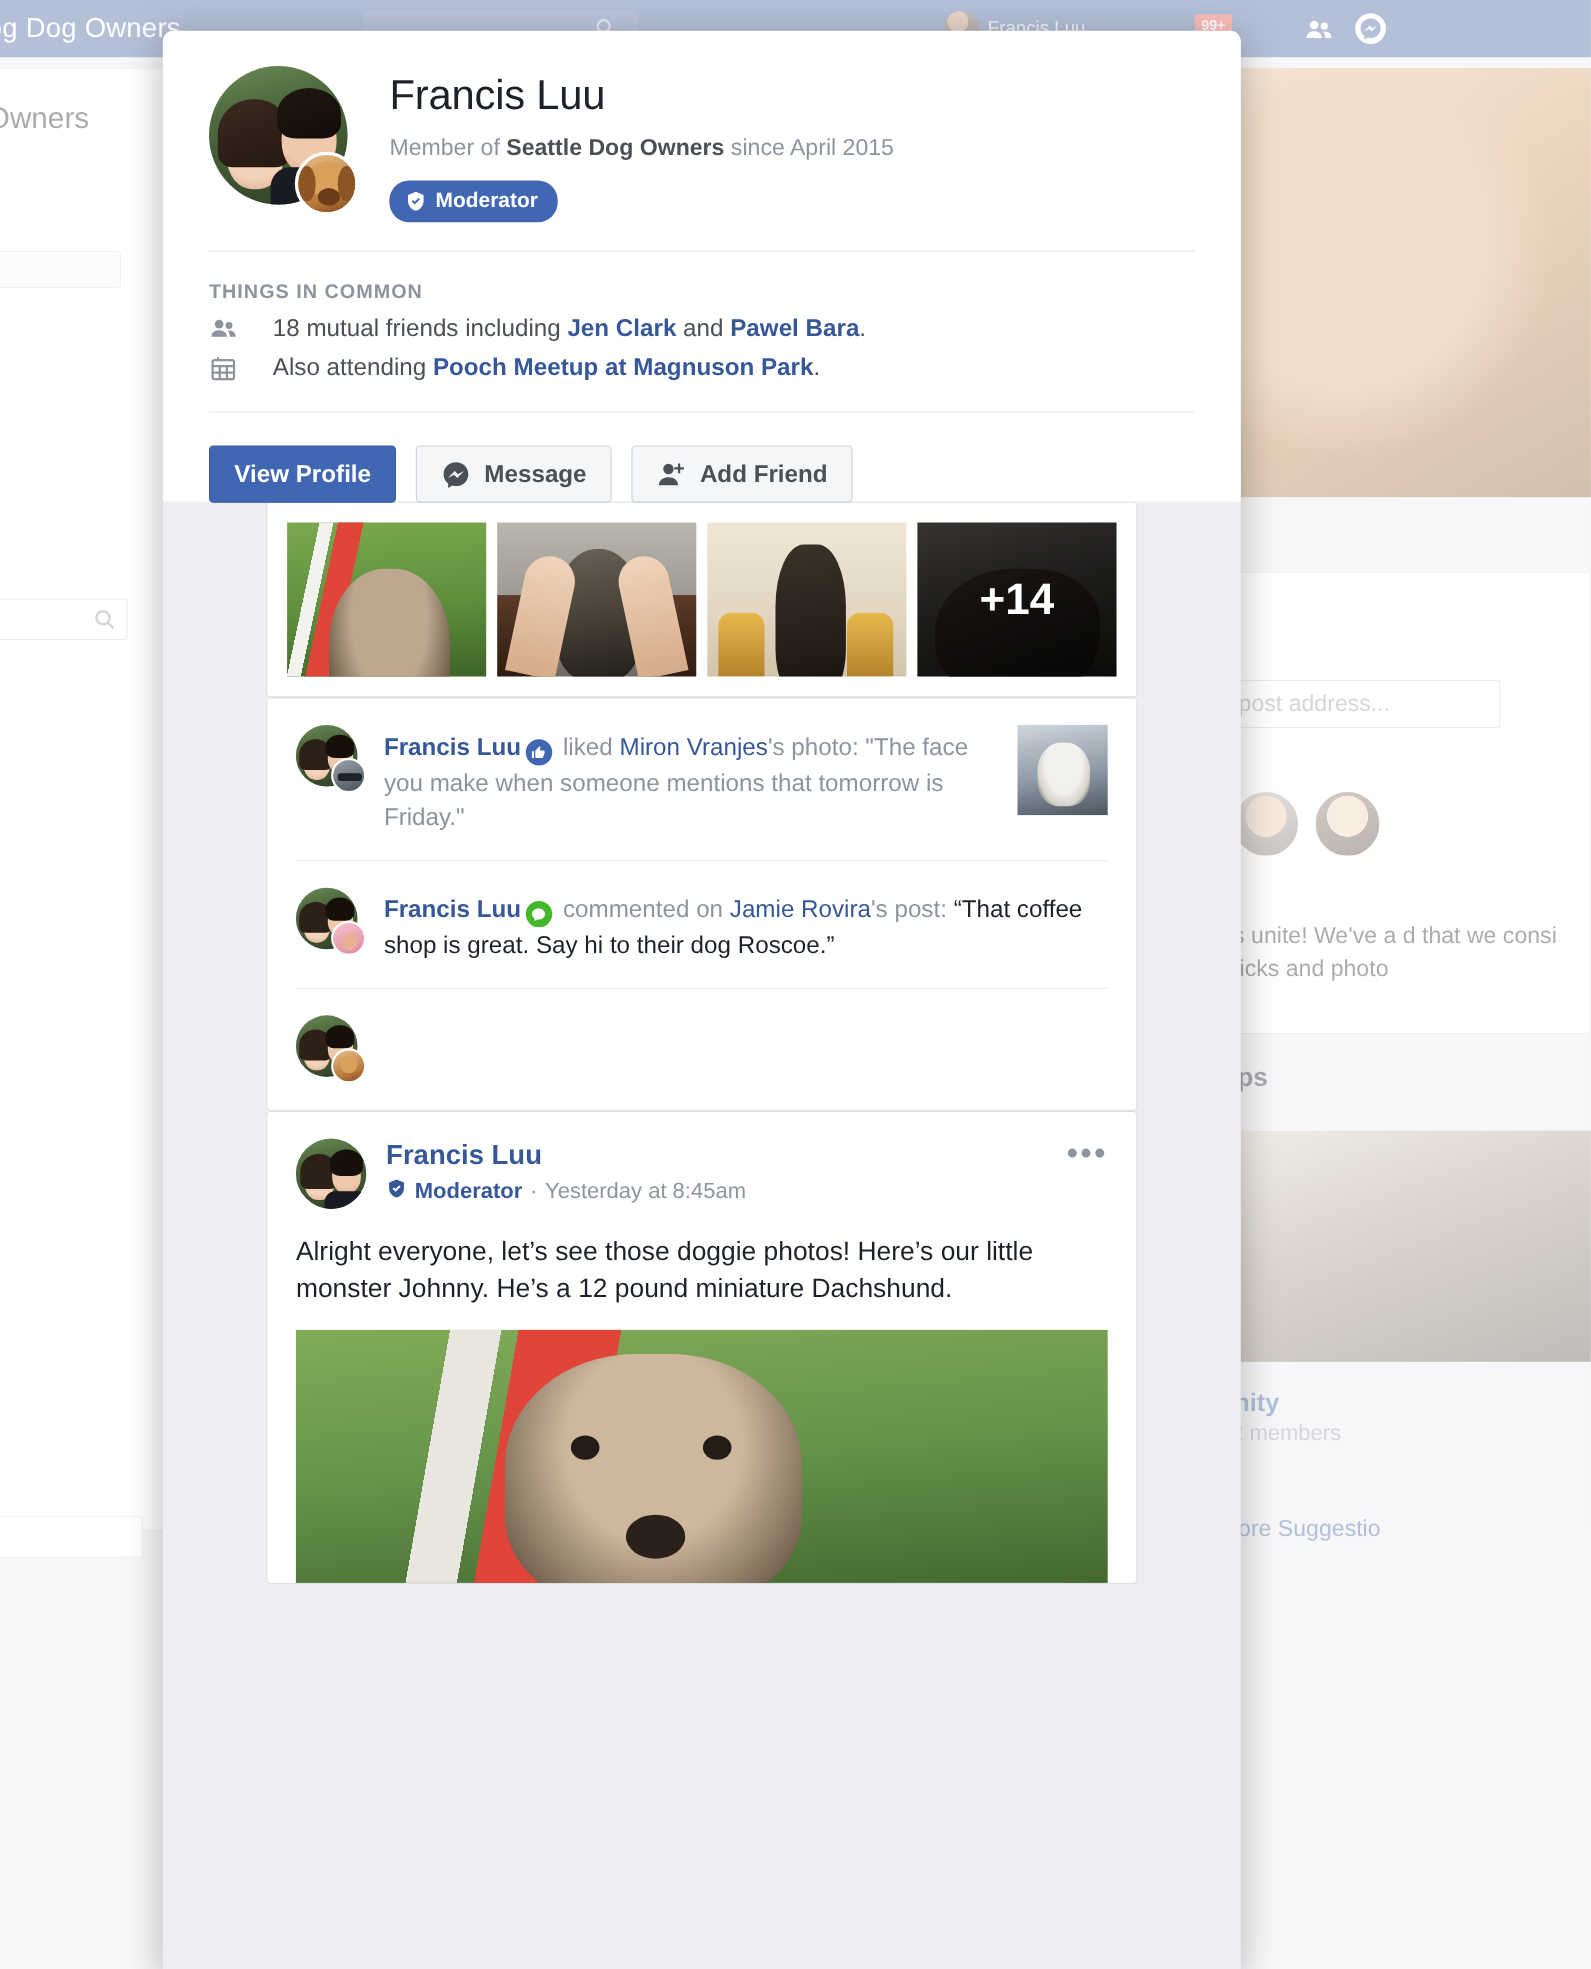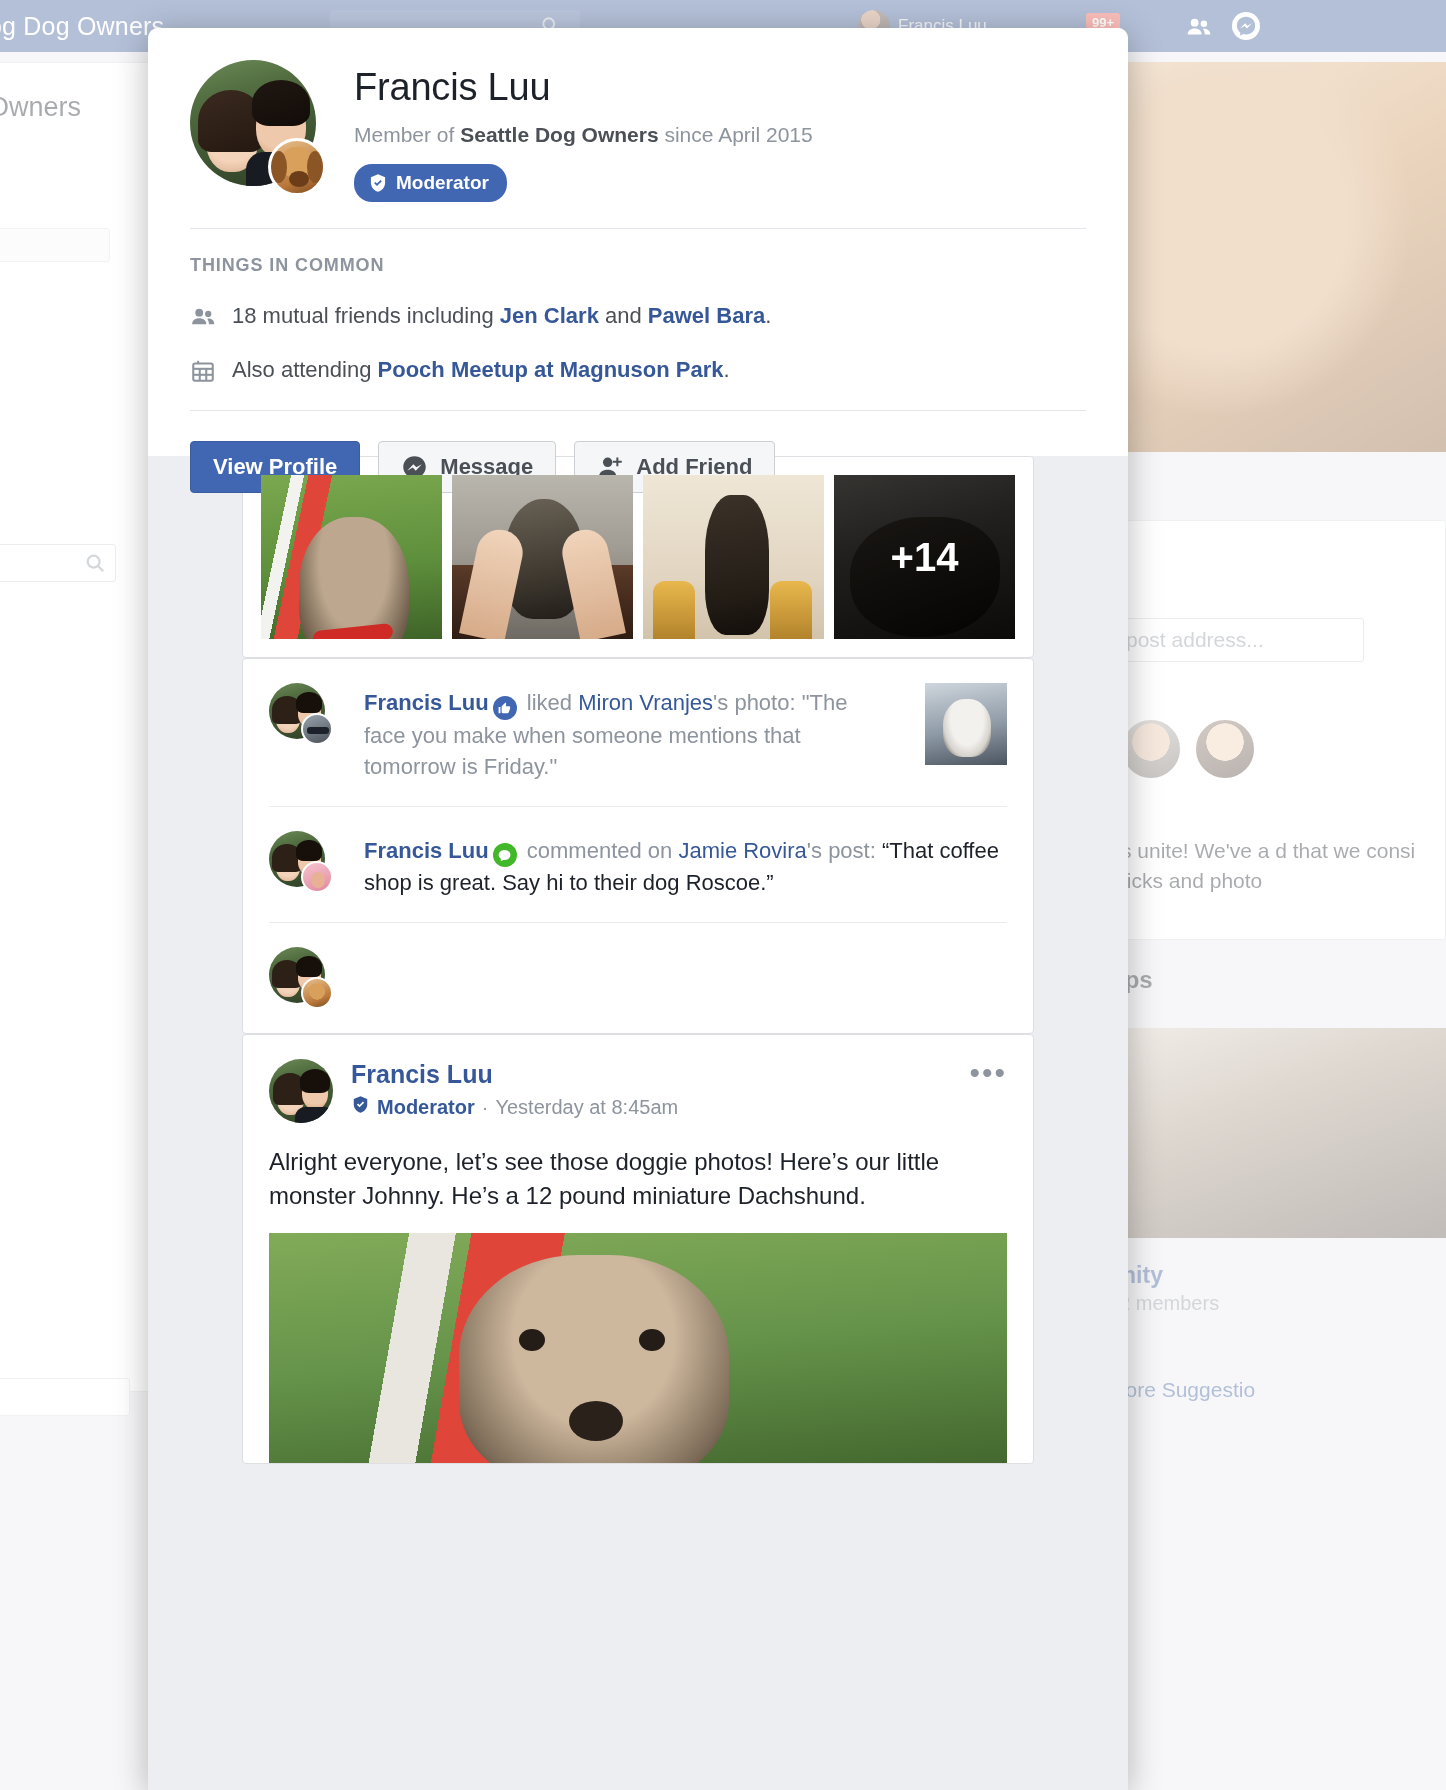--- a/index.html
+++ b/index.html
@@ -226,22 +226,22 @@
   .mod-badge svg { width: 20px; height: 20px; display: block; }
 
   .hdr-rule {
     margin: 26px 0 0 0; height: 1px; background: #e4e6eb;
   }
   .common-title {
     margin-top: 26px; font-size: 18px; font-weight: bold;
     color: #8d949e; letter-spacing: .9px;
   }
   .common-row {
-    display: flex; align-items: flex-start; gap: 16px;
-    margin-top: 26px; font-size: 22px; color: #4b4f56; line-height: 28px;
+    display: flex; align-items: flex-start; gap: 32px;
+    margin-top: 8px; font-size: 22px; color: #4b4f56; line-height: 28px;
   }
   .common-row .ic { width: 26px; height: 26px; flex: 0 0 26px; color: #8d949e; margin-top: 2px; }
   .common-row a { color: #365899; font-weight: bold; text-decoration: none; }
 
   .btn-row { display: flex; gap: 18px; margin-top: 30px; }
   .btn {
     display: inline-flex; align-items: center; justify-content: center; gap: 12px;
     height: 52px; padding: 0 22px; border-radius: 4px;
     font-size: 22px; font-weight: bold; cursor: pointer;
     border: 1px solid transparent;
@@ -257,21 +257,21 @@
     letter-spacing: 1px; margin: 34px 0 16px 52px;
   }
   .card {
     background: #ffffff; border: 1px solid #dddfe2; border-radius: 4px;
     margin-left: 52px; margin-right: 52px;
   }
 
   
   .photos { display: flex; gap: 10px; padding: 18px; }
   .photo {
-    width: 182px; height: 164px; position: relative; overflow: hidden;
+    width: 182px; height: 140px; position: relative; overflow: hidden;
     background: #ccc; cursor: pointer; text-decoration: underline;
   }
   .ph1 {
     background:
       linear-gradient(102deg, transparent 0 14%, #f2f2ee 14% 20%, transparent 20%),
       linear-gradient(102deg, transparent 0 22%, #e0453a 22% 33%, transparent 33%),
       linear-gradient(175deg, #7ba84f 0%, #5e8f3c 55%, #3e6328 100%);
   }
   .ph1 .dog {
     position: absolute; left: 38px; top: 42px; width: 110px; height: 150px;
@@ -324,21 +324,21 @@
     border-radius: 48% 40% 50% 44%;
     background: linear-gradient(160deg, #2c2723 0%, #14110e 70%, #090706 100%);
   }
   .photo-more-overlay {
     position: absolute; inset: 0; background: rgba(0,0,0,.42);
     display: flex; align-items: center; justify-content: center;
     color: #ffffff; font-size: 40px; font-weight: bold;
   }
 
   
-  .act-item { display: flex; gap: 33px; padding: 24px 26px; }
+  .act-item { display: flex; gap: 18px; padding: 24px 26px; }
   .act-divider { height: 1px; background: #e9ebee; margin: 0 26px; }
   .act-av {
     position: relative; width: 62px; height: 62px; flex: 0 0 62px;
   }
   .act-av .main {
     position: absolute; left: 0; top: 0; width: 56px; height: 56px;
     border-radius: 50%; overflow: hidden;
     background: linear-gradient(165deg,#6d8a57 0%, #4f6b3f 30%, #2f3f26 100%);
   }
   .act-av .main .fa {

